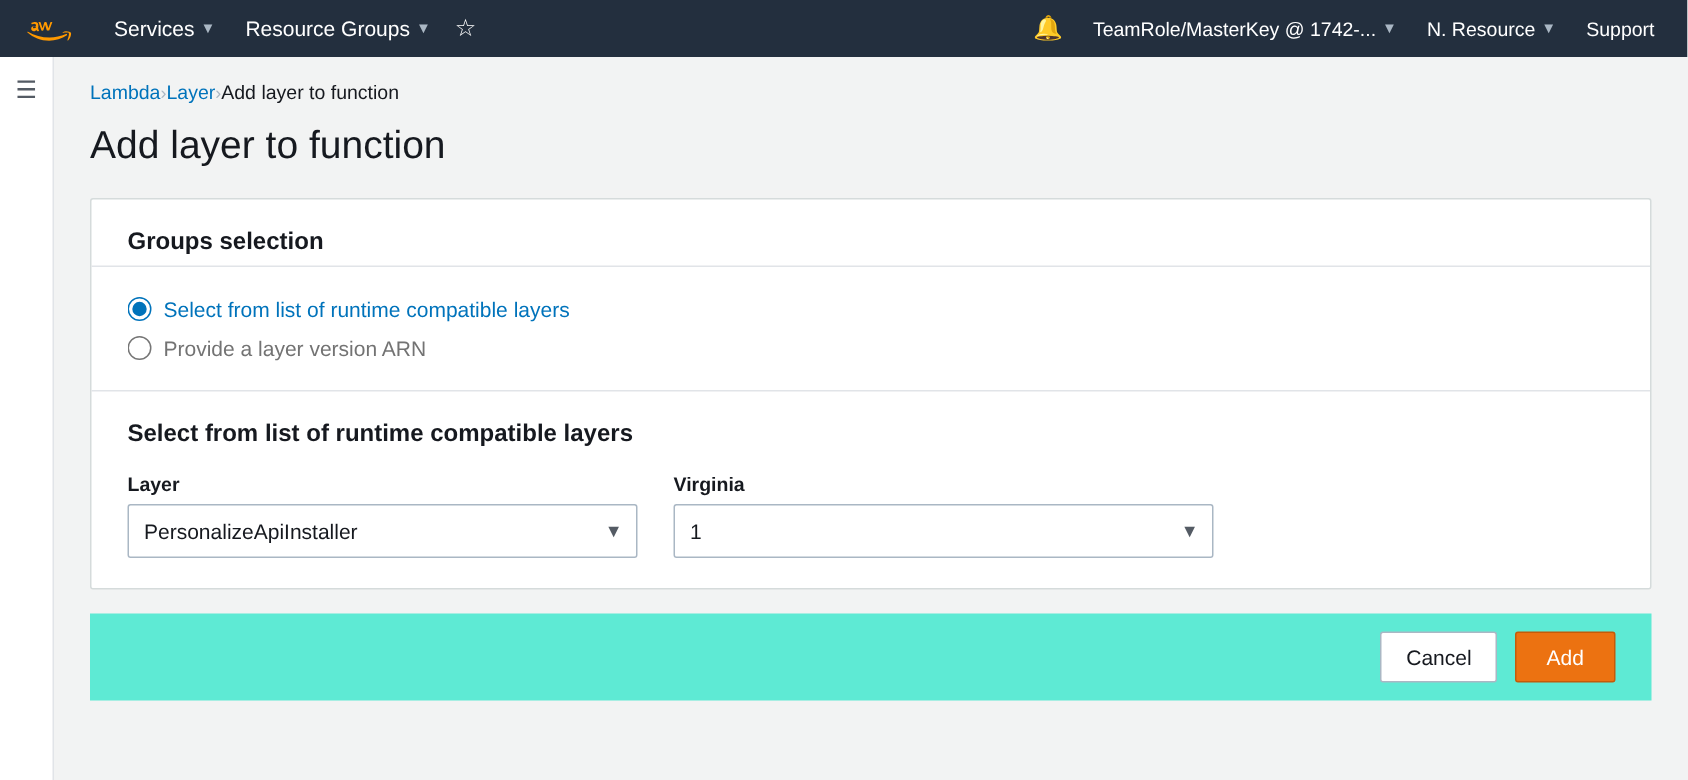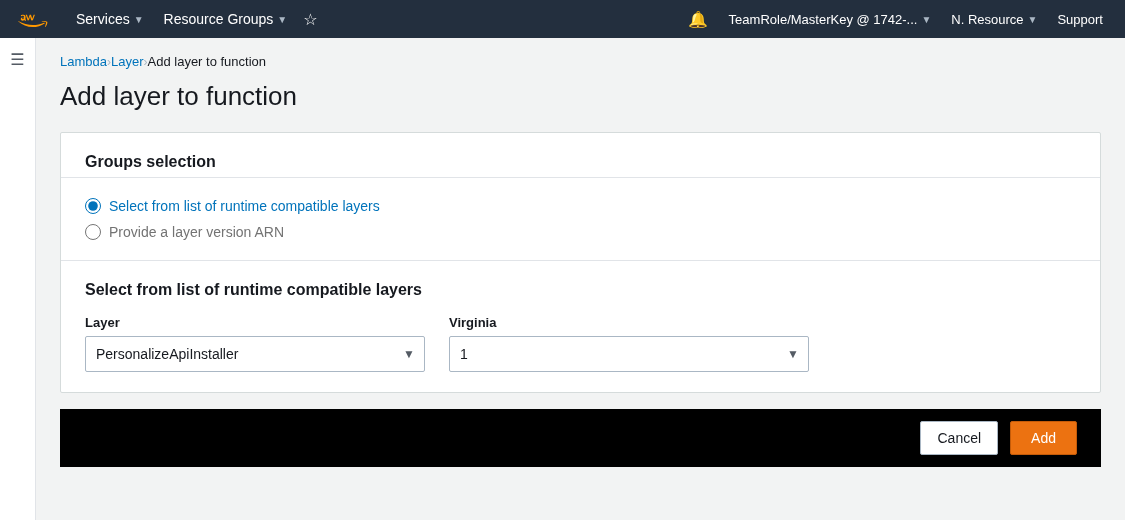--- a/index.html
+++ b/index.html
@@ -198,21 +198,21 @@
       pointer-events: none;
     }
 
     
     .page-footer {
       display: flex;
       justify-content: flex-end;
       align-items: flex-end;
       gap: 12px;
       padding: 12px 24px;
-      background: #000000;
+      background: #5eead4;
     }
 
     .btn-cancel {
       padding: 8px 16px;
       background: #fff;
       border: 1px solid #aab7c4;
       border-radius: 2px;
       font-size: 14px;
       color: #16191f;
       cursor: pointer;

